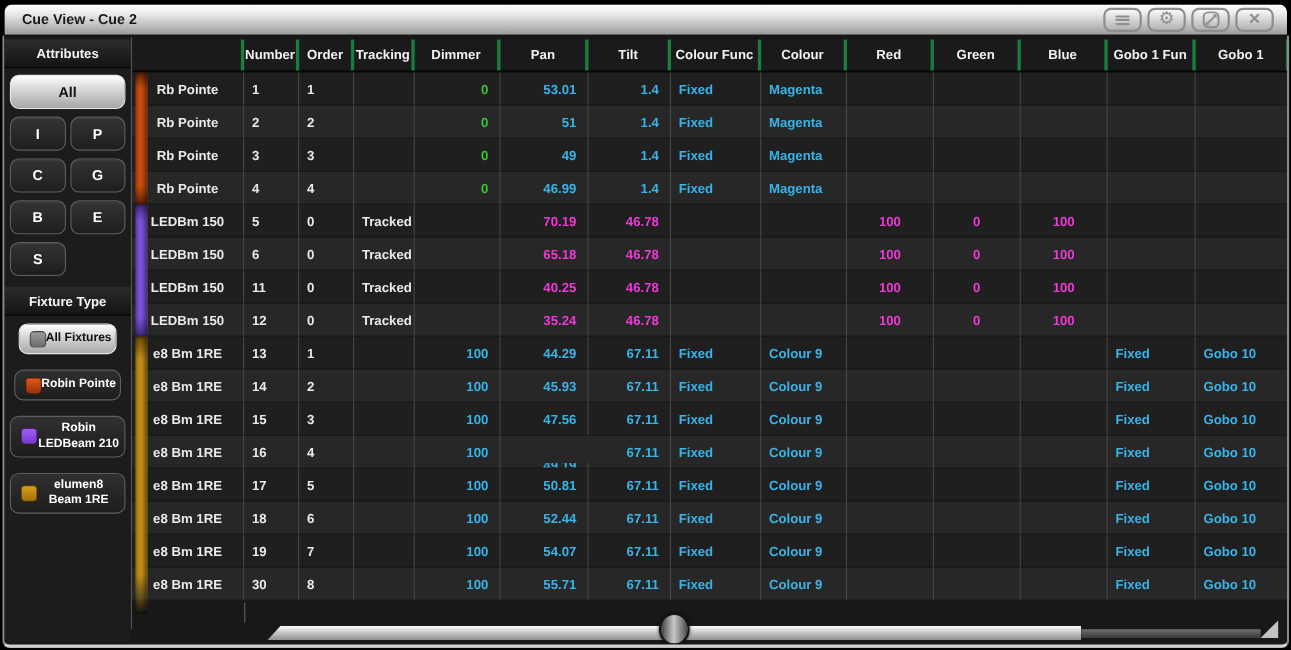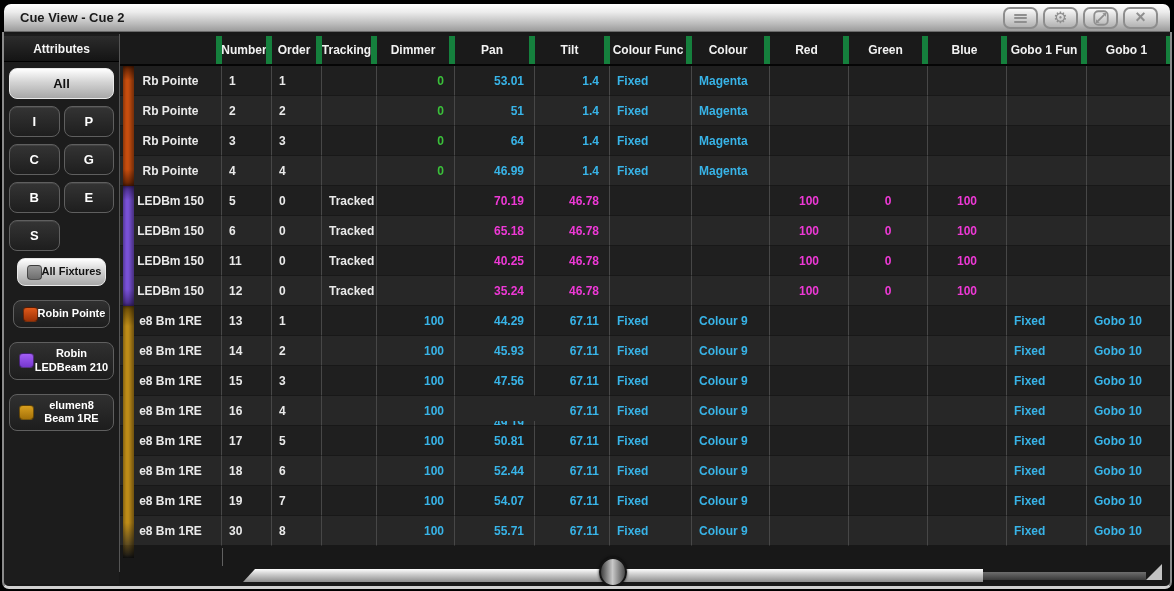--- a/index.html
+++ b/index.html
@@ -52,21 +52,21 @@
 
   .vdivider { position:absolute; left:119px; top:34px; width:1px; height:538px; background:#555; }
 
   
   .table { position:absolute; left:120px; top:36px; width:1052px; }
   .thead, .trow { display:grid;
     grid-template-columns:102px 50px 50px 55px 78px 80px 75px 82px 78px 79px 79px 79px 80px 85px; }
   .thead { height:30px; background:#1a1a1a; border-bottom:2px solid #050505; }
   .cell { display:flex; align-items:center; overflow:hidden; white-space:nowrap;
     font-size:12px; font-weight:bold; }
-  .hcell { justify-content:center; color:#f2f2f2; border-right:6px solid #15803d; }
+  .hcell { justify-content:center; color:#f2f2f2; border-right:3px solid #15803d; }
   .trow { height:30px; }
   .odd  { background:#1f1f1f; }
   .even { background:#272727; }
   .bcell { color:#eaeaea; border-right:1px solid #474747; border-bottom:1px solid #181818; }
   .al { justify-content:flex-start; padding-left:7px; }
   .ar { justify-content:flex-end; padding-right:10px; }
   .ac { justify-content:center; }
 
   .strip { position:absolute; left:3px; top:30px; width:11px; height:494px; pointer-events:none; }
   .strip-seg { position:absolute; left:0; width:11px;
@@ -127,20 +127,21 @@
     <div class="attr-grid" id="attrGrid">
         <div class="abtn sel wide">All</div>
         <div class="abtn">I</div>
         <div class="abtn">P</div>
         <div class="abtn">C</div>
         <div class="abtn">G</div>
         <div class="abtn">B</div>
         <div class="abtn">E</div>
         <div class="abtn">S</div>
       </div>
+    <div class="side-header fixture">Fixture Type</div>
     <div class="fixture-list" id="fixtureList">
         <div class="fbtn sel">
           <span class="swatch" style="background: linear-gradient(rgb(154, 154, 154), rgb(110, 110, 110));"></span>
           <span class="flabel">All Fixtures</span>
         </div>
         <div class="fbtn">
           <span class="swatch" style="background: linear-gradient(rgb(224, 89, 26), rgb(156, 50, 7));"></span>
           <span class="flabel">Robin Pointe</span>
         </div>
         <div class="fbtn">
@@ -205,21 +206,21 @@
           <div class="cell bcell ac"></div>
           <div class="cell bcell al"></div>
           <div class="cell bcell al"></div>
         </div>
         <div class="trow odd">
           <div class="cell bcell ac" style="color: rgb(234, 234, 234);">Rb Pointe</div>
           <div class="cell bcell al" style="color: rgb(234, 234, 234);">3</div>
           <div class="cell bcell al" style="color: rgb(234, 234, 234);">3</div>
           <div class="cell bcell al"></div>
           <div class="cell bcell ar" style="color: rgb(58, 192, 58);">0</div>
-          <div class="cell bcell ar" style="color: rgb(56, 180, 232);">64</div>
+          <div class="cell bcell ar" style="color: rgb(56, 180, 232);">49</div>
           <div class="cell bcell ar" style="color: rgb(56, 180, 232);">1.4</div>
           <div class="cell bcell al" style="color: rgb(56, 180, 232);">Fixed</div>
           <div class="cell bcell al" style="color: rgb(56, 180, 232);">Magenta</div>
           <div class="cell bcell ac"></div>
           <div class="cell bcell ac"></div>
           <div class="cell bcell ac"></div>
           <div class="cell bcell al"></div>
           <div class="cell bcell al"></div>
         </div>
         <div class="trow even">

